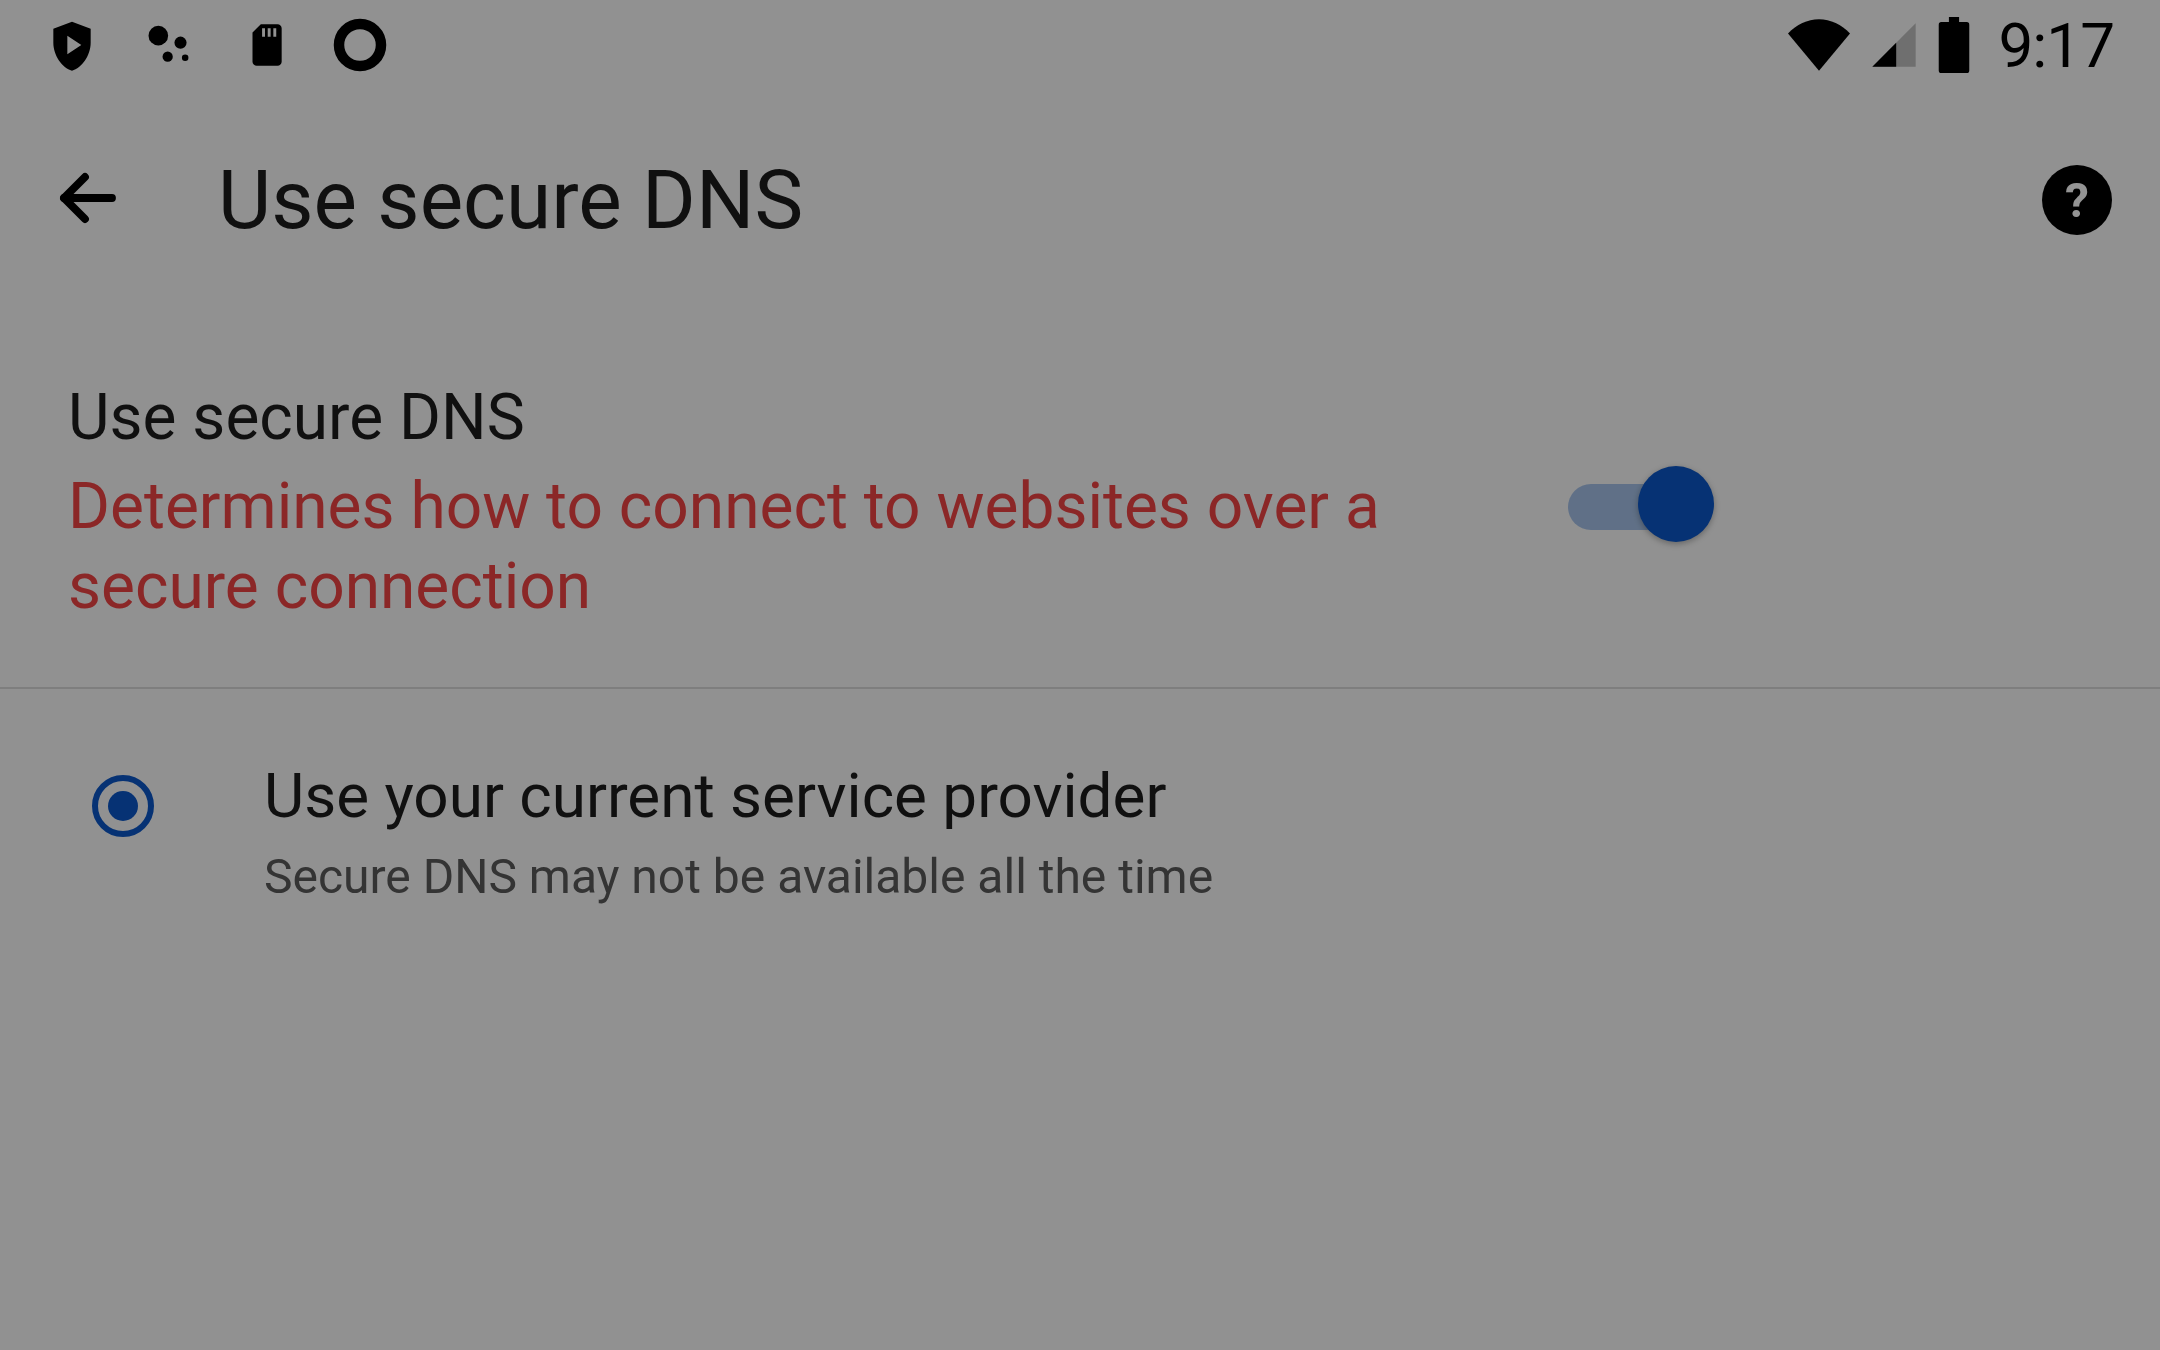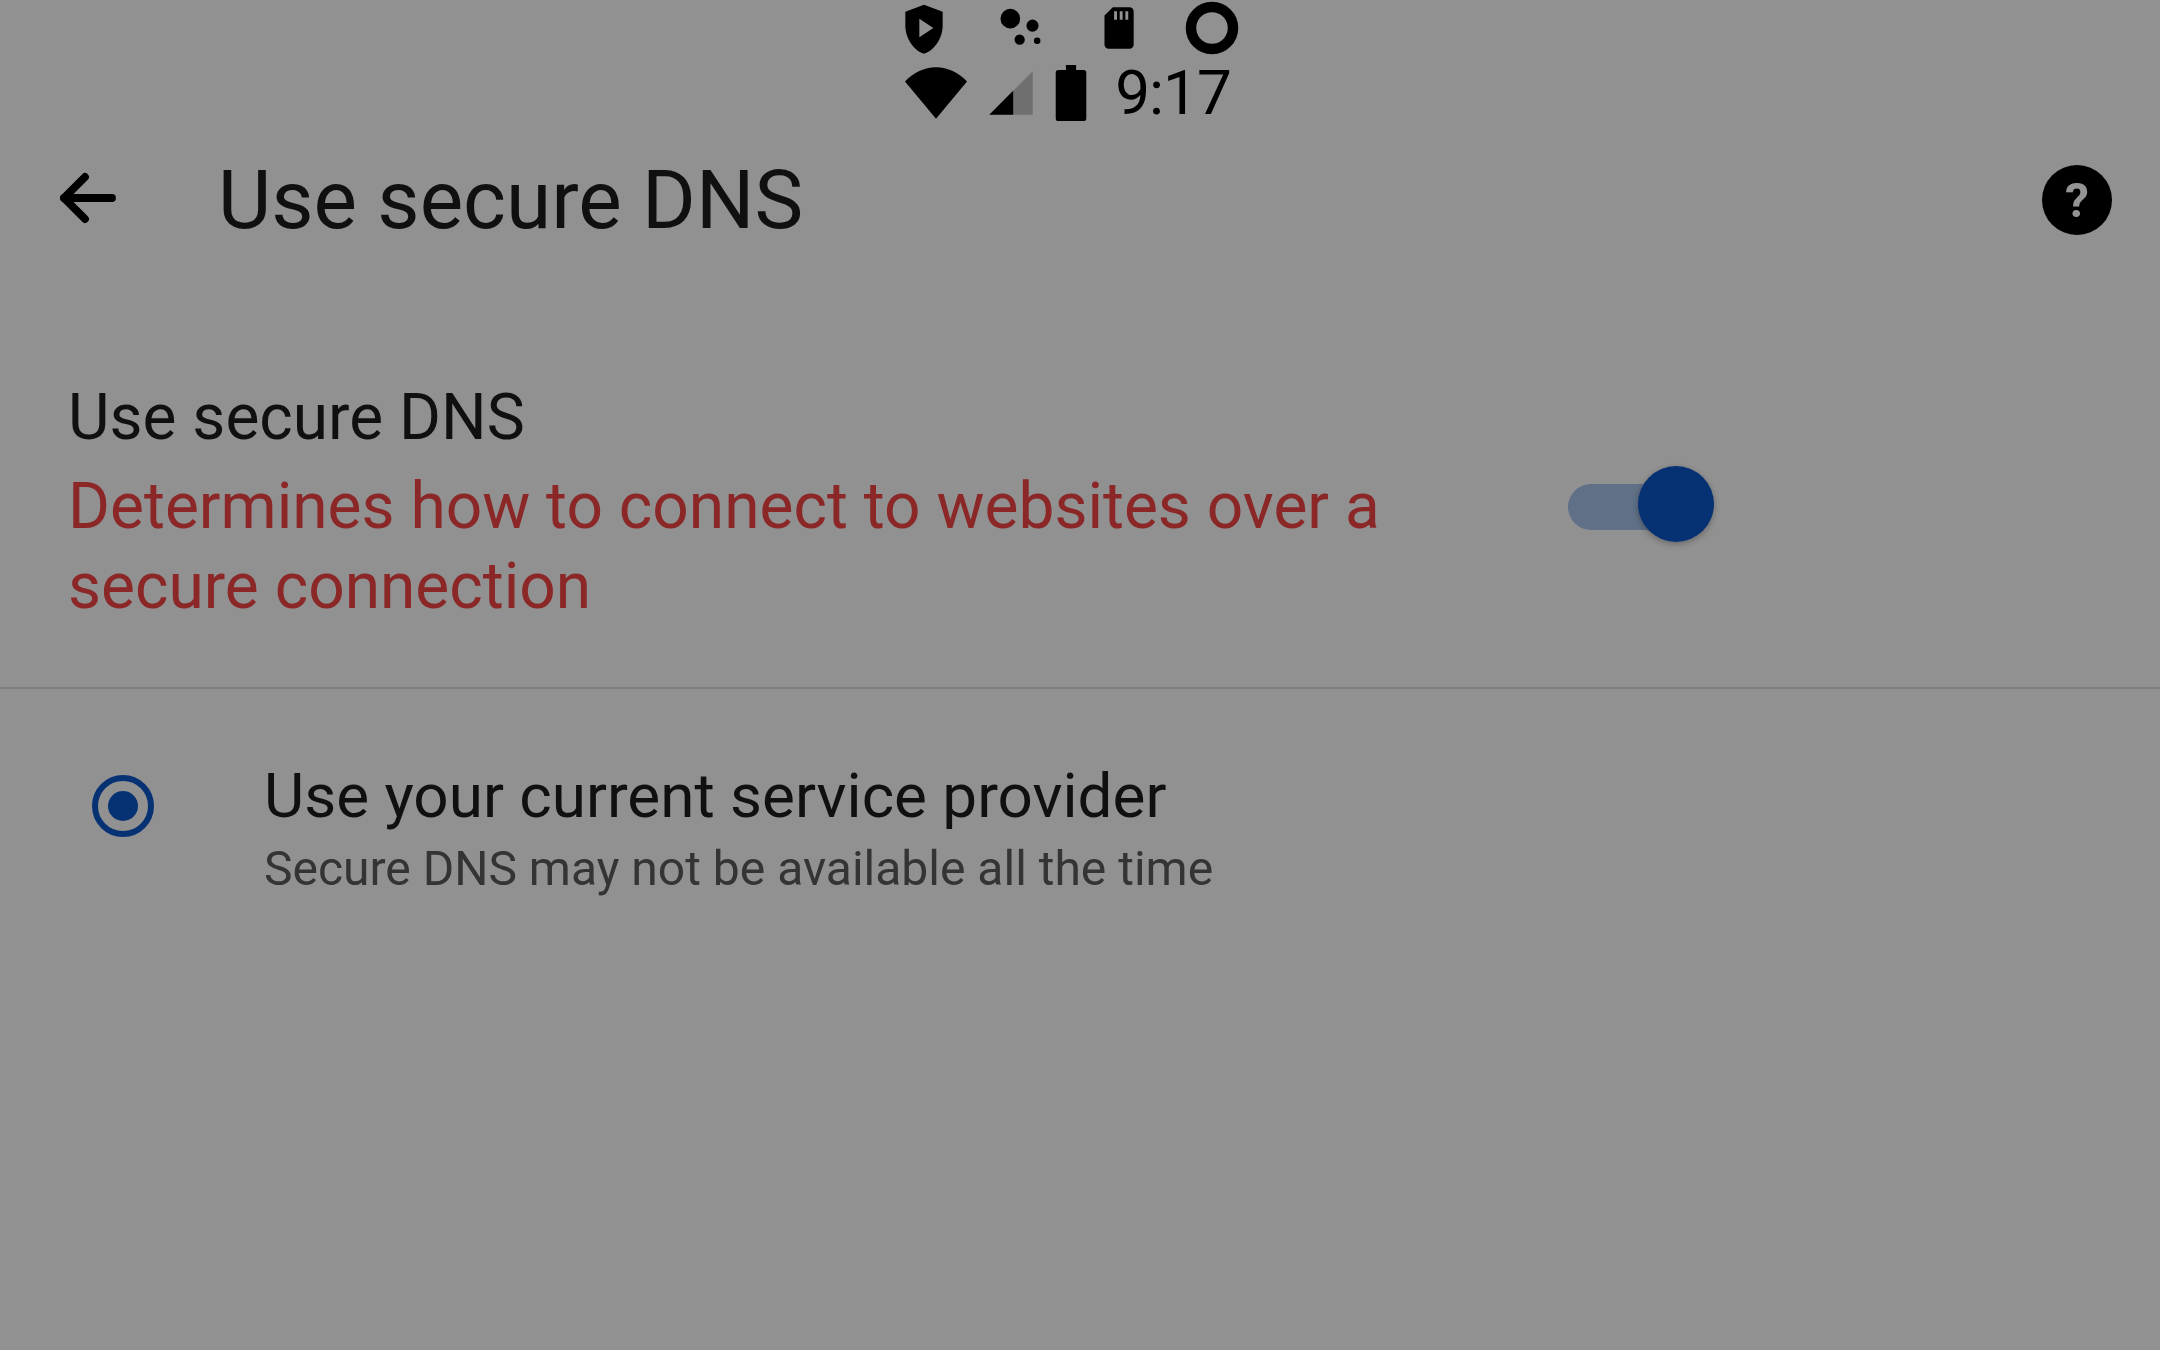--- a/index.html
+++ b/index.html
@@ -23,23 +23,22 @@
       z-index: 100;
     }
 
     
     .status-bar {
       width: 100%;
       height: 90px;
       display: flex;
       align-items: center;
       justify-content: space-between;
-      padding: 0 68px 0 44px;
+      padding: 0 46px 0 44px;
       color: #000;
-      flex-direction: column;
     }
     .status-left {
       display: flex;
       align-items: center;
       gap: 42px;
     }
     .status-right {
       display: flex;
       align-items: center;
       gap: 18px;
@@ -165,21 +164,21 @@
       height: 30px;
       background: #0b57c8;
       border-radius: 50%;
     }
     .option-text {
       flex: 1;
     }
     .option-title {
       font-size: 62px;
       color: #1c1c1c;
-      margin-bottom: 8px;
+      margin-bottom: 16px;
     }
     .option-desc {
       font-size: 48px;
       color: #5a5a5a;
     }
   </style>
 </head>
 <body>
 
 <div class="status-bar">

